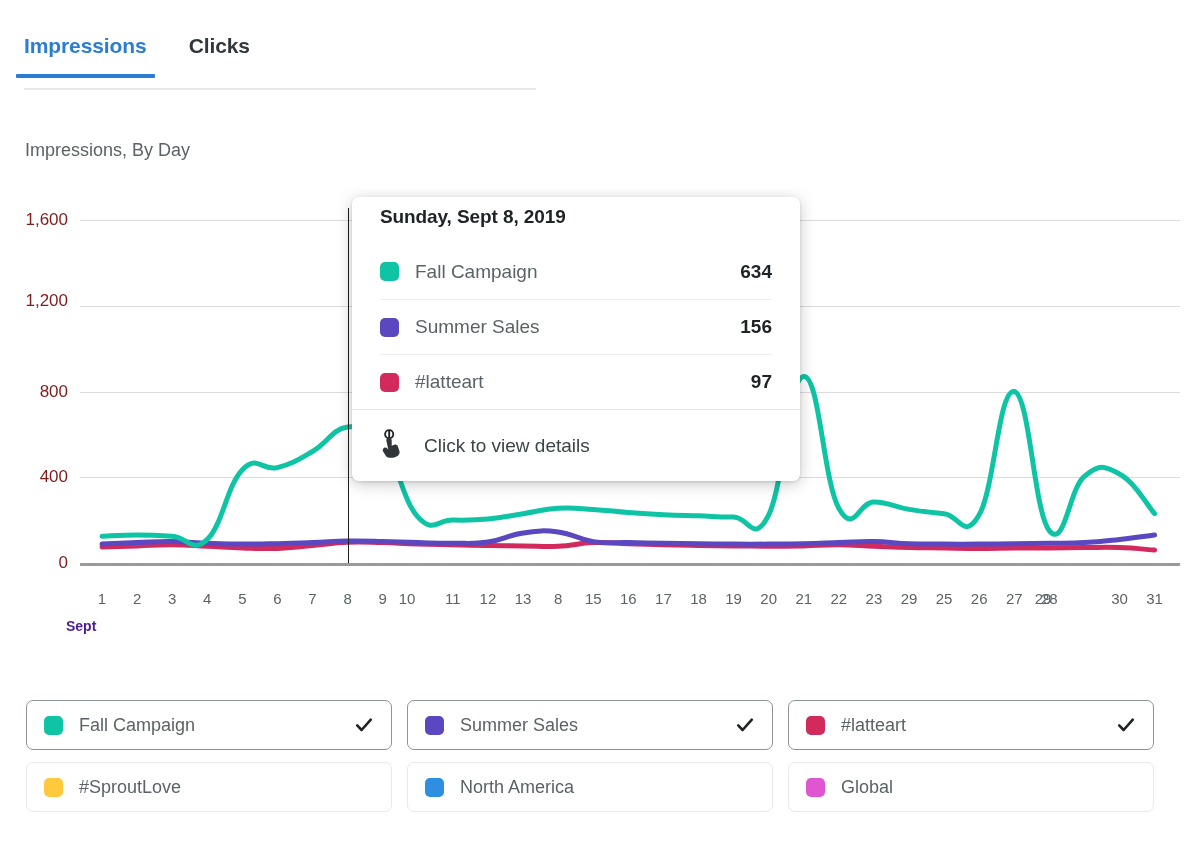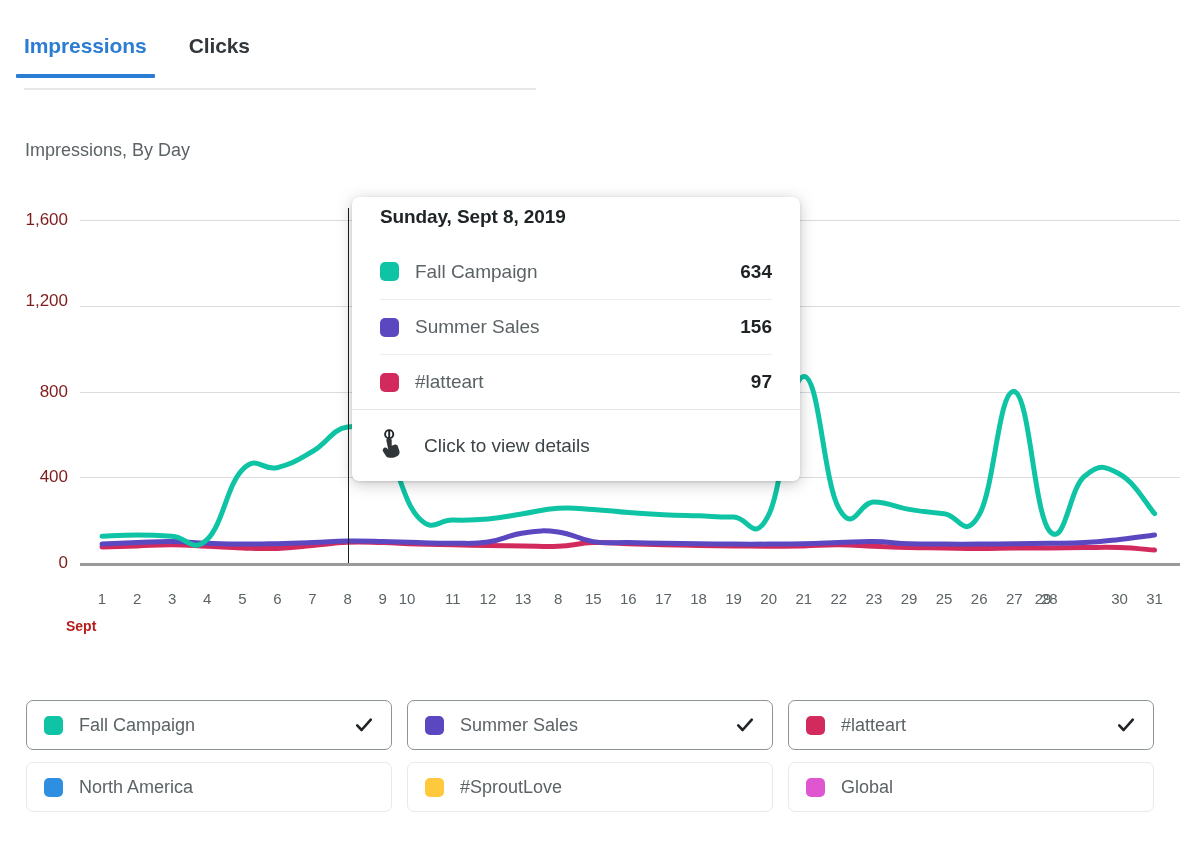--- a/index.html
+++ b/index.html
@@ -67,21 +67,21 @@
   
   .x-axis { position: absolute; left: 80px; top: 590px; right: 6px; height: 22px; }
   .x-tick {
     position: absolute; top: 0;
     font-size: 15px; color: #5b6366;
     transform: translateX(-50%);
     white-space: nowrap;
   }
   .x-unit {
     position: absolute; left: 66px; top: 618px;
-    font-size: 14px; font-weight: 700; color: #b91c1c;
+    font-size: 14px; font-weight: 700; color: #4c1d95;
   }
 
   
   .tooltip {
     position: absolute; left: 352px; top: 197px;
     width: 448px;
     background: #ffffff;
     border-radius: 7px;
     box-shadow: 0 3px 16px rgba(0,0,0,0.22), 0 1px 3px rgba(0,0,0,0.12);
     padding: 0;
@@ -264,26 +264,26 @@
         </svg>
       </div>
       <div class="chip selected">
         <span class="chip-swatch" style="background: rgb(211, 42, 94);"></span>
         <span class="chip-label">#latteart</span>
         <svg class="chip-check" viewBox="0 0 20 20">
           <path d="M3.2 10.4 L7.6 15.0 L16.8 4.6" fill="none" stroke="#1e2326" stroke-width="2.6" stroke-linecap="round" stroke-linejoin="round"></path>
         </svg>
       </div>
       <div class="chip">
+        <span class="chip-swatch" style="background: rgb(255, 200, 61);"></span>
+        <span class="chip-label">#SproutLove</span>
+      </div>
+      <div class="chip">
         <span class="chip-swatch" style="background: rgb(46, 143, 224);"></span>
         <span class="chip-label">North America</span>
-      </div>
-      <div class="chip">
-        <span class="chip-swatch" style="background: rgb(255, 200, 61);"></span>
-        <span class="chip-label">#SproutLove</span>
       </div>
       <div class="chip">
         <span class="chip-swatch" style="background: rgb(224, 86, 208);"></span>
         <span class="chip-label">Global</span>
       </div>
     </div>
 
 </div>
 
 </body></html>

